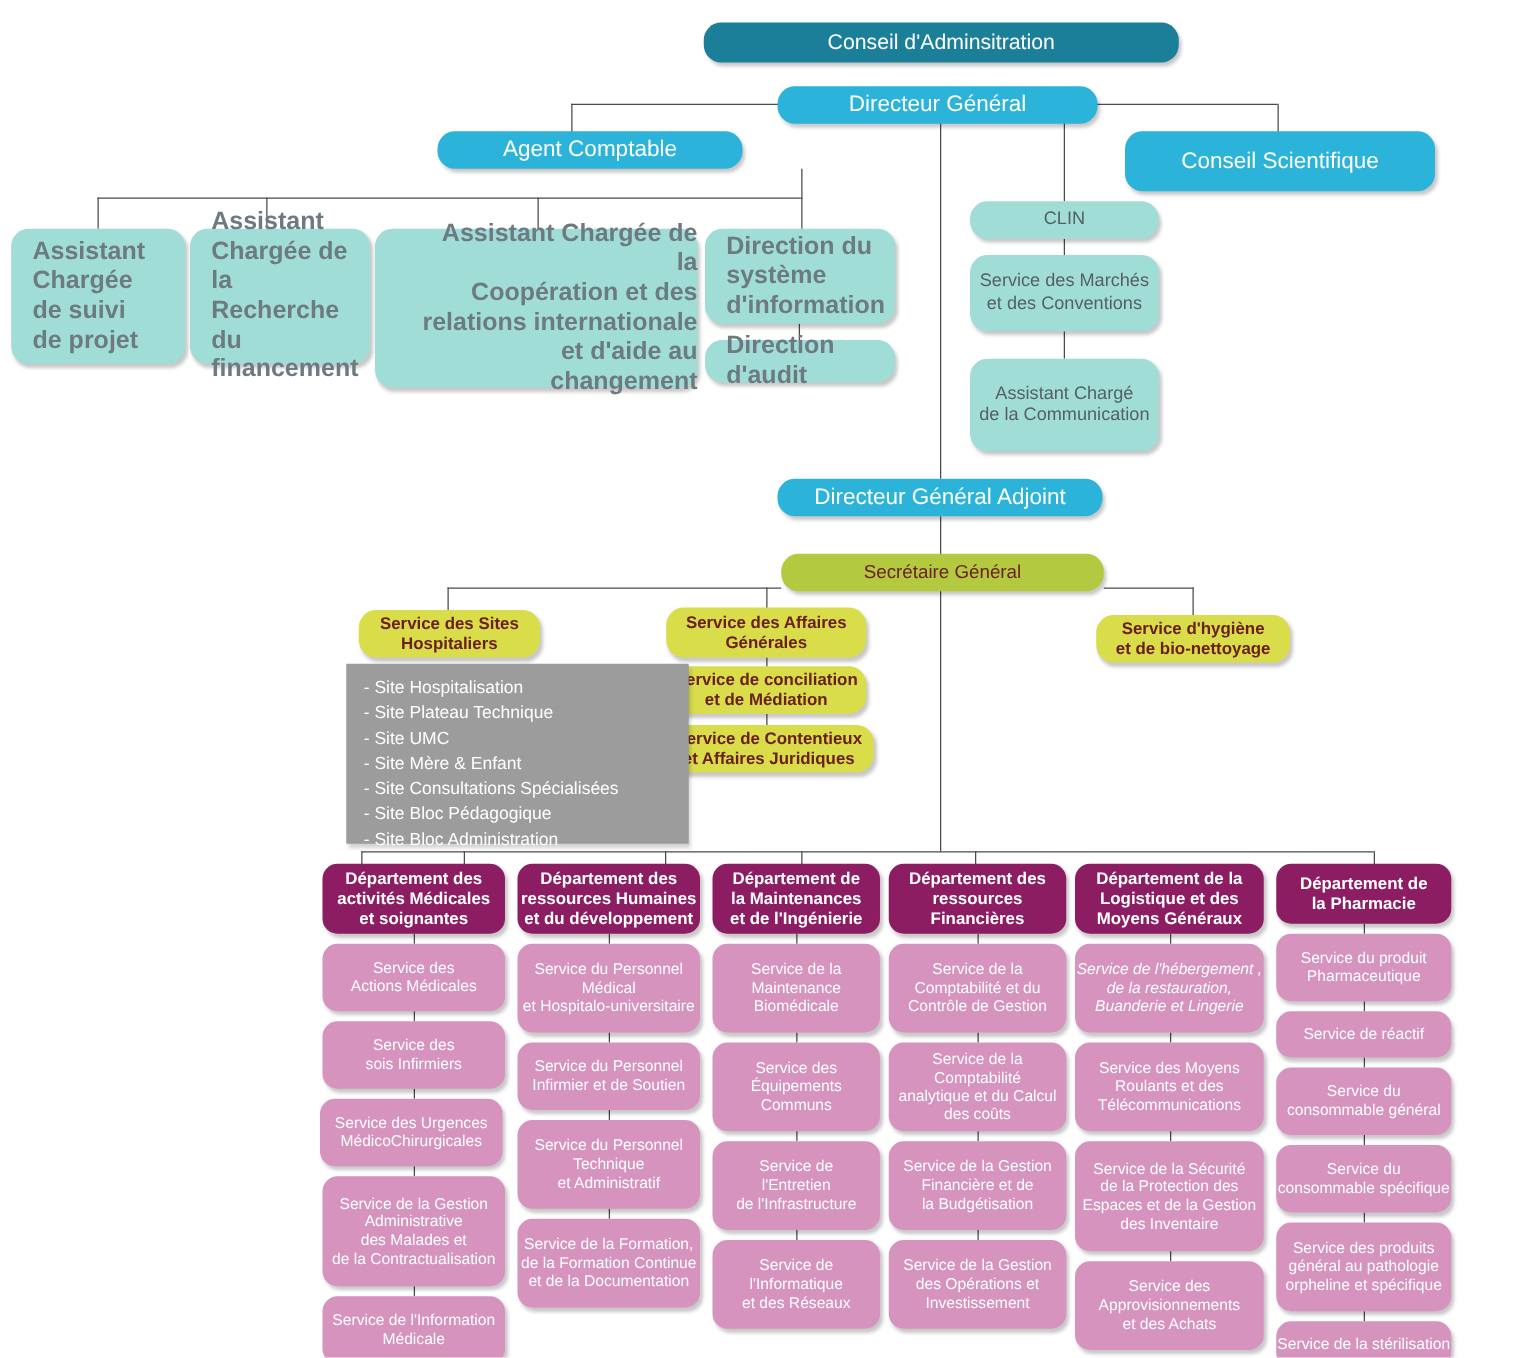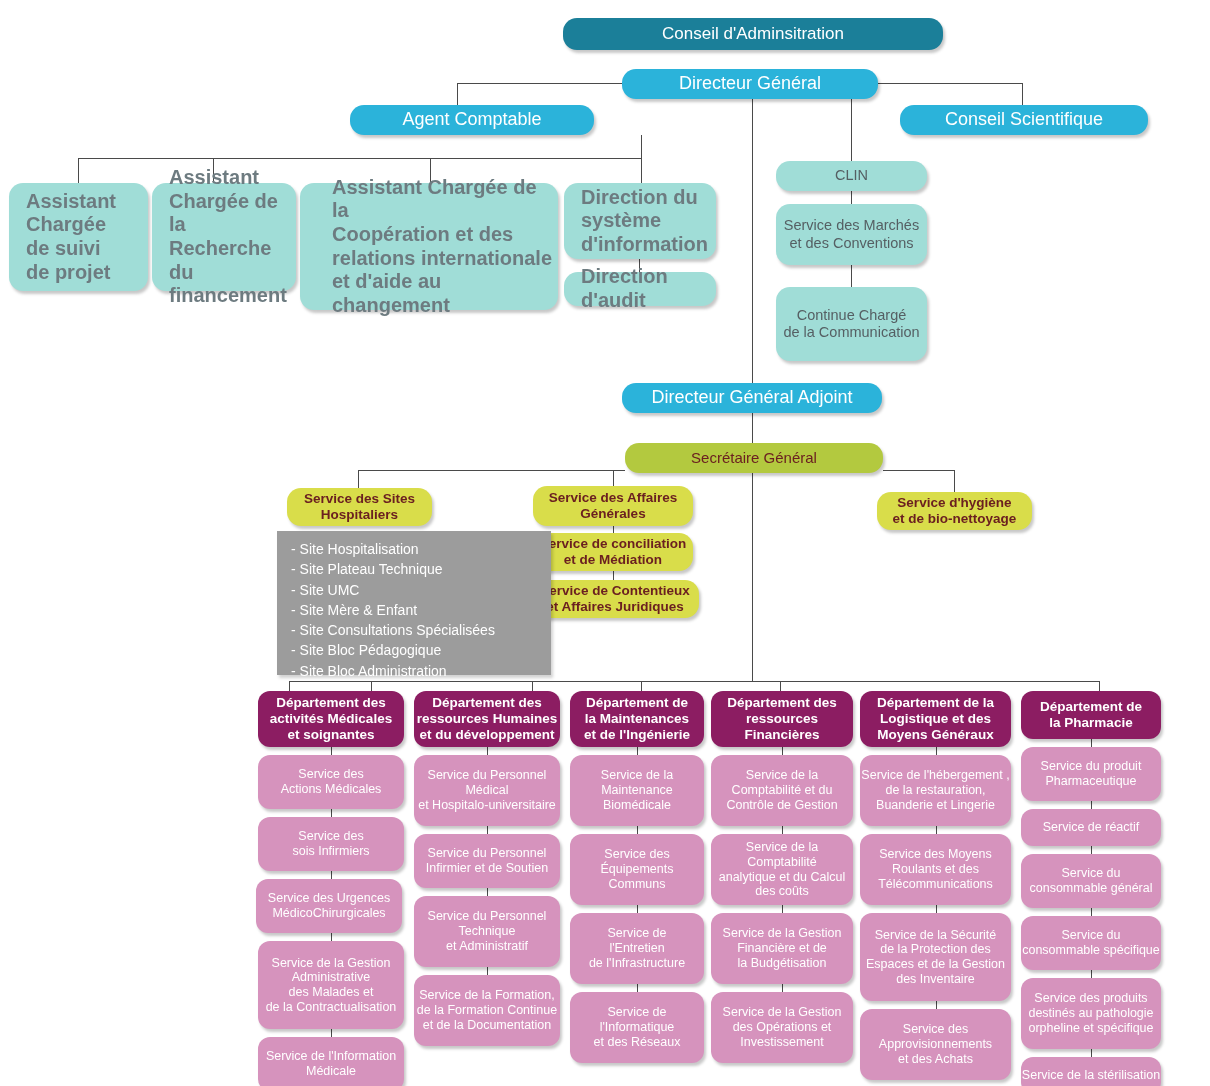--- a/index.html
+++ b/index.html
@@ -67,49 +67,49 @@
 
   <div class="ln lnv" style="left:851px;top:191px;height:13px;"></div>
   <div class="ln lnv" style="left:851px;top:265px;height:22px;"></div>
 
   <div class="node teal-dark" style="left:563px;top:18px;width:380px;height:32px;">Conseil d'Adminsitration</div>
 
   <div class="node cyan" style="left:622px;top:69px;width:256px;height:30px;">Directeur Général</div>
 
   <div class="node cyan" style="left:350px;top:105px;width:244px;height:30px;">Agent Comptable</div>
 
-  <div class="node cyan" style="left:900px;top:105px;width:248px;height:30px;">Conseil Scientifique</div>
+  <div class="node cyan" style="left:900px;top:105px;width:248px;height:48px;">Conseil Scientifique</div>
 
   <div class="node mint" style="left:9px;top:183px;width:139px;height:108px;justify-content:flex-start;text-align:left;padding-left:17px;">Assistant
 Chargée
 de suivi
 de projet</div>
 
   <div class="node mint" style="left:152px;top:183px;width:144px;height:108px;justify-content:flex-start;text-align:left;padding-left:17px;">Assistant
 Chargée de la
 Recherche du
 financement</div>
 
-  <div class="node mint" style="left:300px;top:183px;width:258px;height:127px;justify-content:flex-start;text-align:left;padding-left:32px;">Assistant Chargée de la
+  <div class="node mint" style="left:300px;top:183px;width:258px;height:127px;justify-content:flex-start;text-align:right;padding-left:32px;">Assistant Chargée de la
 Coopération et des
 relations internationale
 et d'aide au changement</div>
 
   <div class="node mint" style="left:564px;top:183px;width:152px;height:76px;justify-content:flex-start;text-align:left;padding-left:17px;">Direction du
 système
 d'information</div>
 
   <div class="node mint" style="left:564px;top:272px;width:152px;height:34px;justify-content:flex-start;text-align:left;padding-left:17px;">Direction d'audit</div>
 
   <div class="node mint-reg" style="left:776px;top:161px;width:151px;height:30px;">CLIN</div>
 
   <div class="node mint-reg" style="left:776px;top:204px;width:151px;height:61px;">Service des Marchés
 et des Conventions</div>
 
-  <div class="node mint-reg" style="left:776px;top:287px;width:151px;height:74px;">Continue Chargé
+  <div class="node mint-reg" style="left:776px;top:287px;width:151px;height:74px;">Assistant Chargé
 de la Communication</div>
 
   <div class="node cyan" style="left:622px;top:383px;width:260px;height:30px;">Directeur Général Adjoint</div>
 
   <div class="ln lnv" style="left:752px;top:413px;height:268px;"></div>
 
   <div class="node olive" style="left:625px;top:443px;width:258px;height:30px;font-size:15px;">Secrétaire Général</div>
 
   <div class="ln lnh" style="left:358px;top:470px;width:267px;"></div>
   <div class="ln lnv" style="left:358px;top:470px;height:18px;"></div>
@@ -226,21 +226,21 @@
 Financière et de
 la Budgétisation</div>
       <div class="ln lnv" style="left: 782px; top: 984px; height: 8px;"></div>
       <div class="node svc" style="left: 711px; top: 992px; width: 142px; height: 71px;">Service  de la Gestion
 des Opérations et
 Investissement</div>
       <div class="node dept" style="left: 860px; top: 691px; width: 151px; height: 56px;">Département de la
 Logistique et des
 Moyens Généraux</div>
       <div class="ln lnv" style="left: 935.5px; top: 747px; height: 8px;"></div>
-      <div class="node svc" style="left: 860px; top: 755px; width: 151px; height: 71px;">Service  de l'hébergement ,
+      <div class="node svc" style="left: 860px; top: 755px; width: 151px; height: 71px; font-style: italic;">Service  de l'hébergement ,
 de la restauration,
 Buanderie et Lingerie</div>
       <div class="ln lnv" style="left: 935.5px; top: 826px; height: 8px;"></div>
       <div class="node svc" style="left: 860px; top: 834px; width: 151px; height: 71px;">Service  des Moyens
 Roulants et des
 Télécommunications</div>
       <div class="ln lnv" style="left: 935.5px; top: 905px; height: 8px;"></div>
       <div class="node svc" style="left: 860px; top: 913px; width: 151px; height: 88px;">Service  de la Sécurité
 de la Protection des
 Espaces et de la Gestion
@@ -257,19 +257,19 @@
       <div class="ln lnv" style="left: 1091px; top: 801px; height: 8px;"></div>
       <div class="node svc" style="left: 1021px; top: 809px; width: 140px; height: 37px;">Service  de réactif</div>
       <div class="ln lnv" style="left: 1091px; top: 846px; height: 8px;"></div>
       <div class="node svc" style="left: 1021px; top: 854px; width: 140px; height: 54px;">Service  du
 consommable général</div>
       <div class="ln lnv" style="left: 1091px; top: 908px; height: 8px;"></div>
       <div class="node svc" style="left: 1021px; top: 916px; width: 140px; height: 54px;">Service  du
 consommable spécifique</div>
       <div class="ln lnv" style="left: 1091px; top: 970px; height: 8px;"></div>
       <div class="node svc" style="left: 1021px; top: 978px; width: 140px; height: 71px;">Service  des produits
-destinés au pathologie
+général au pathologie
 orpheline et spécifique</div>
       <div class="ln lnv" style="left: 1091px; top: 1049px; height: 8px;"></div>
       <div class="node svc" style="left: 1021px; top: 1057px; width: 140px; height: 37px;">Service  de la stérilisation</div>
     </div>
 
 </div>
 
 </body></html>

